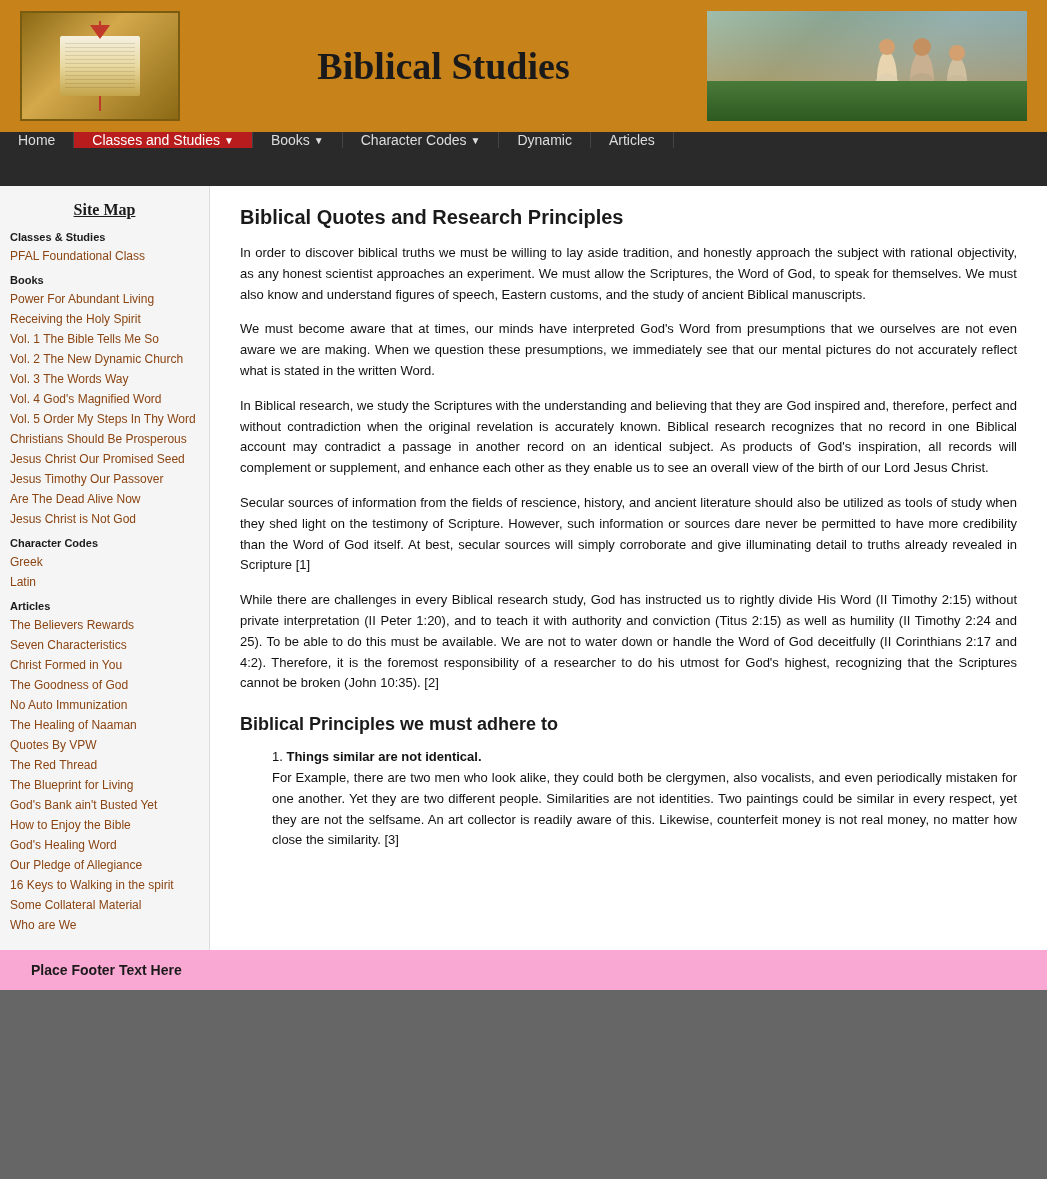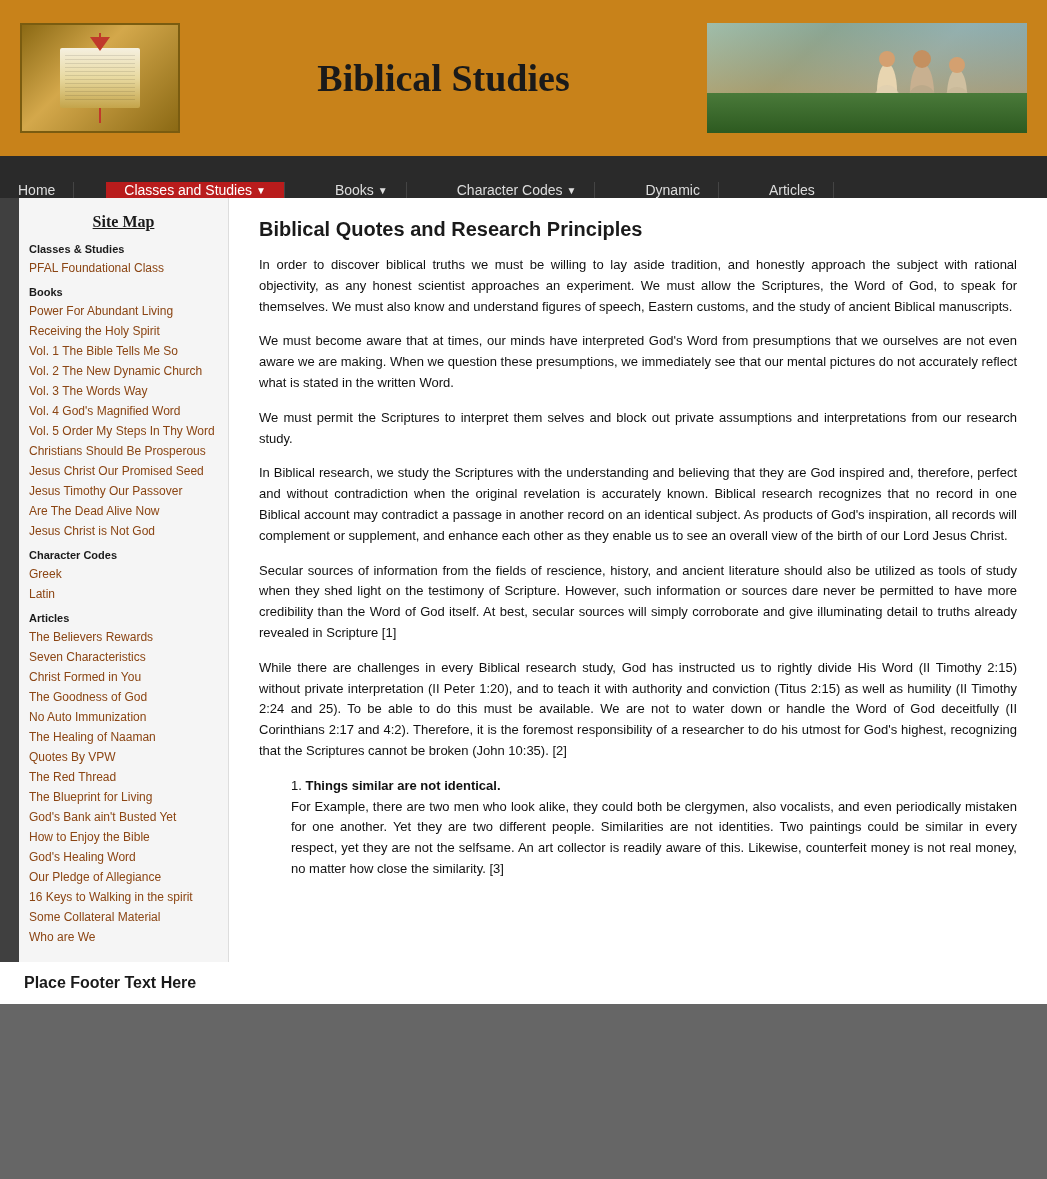--- a/index.html
+++ b/index.html
@@ -1,21 +1,21 @@
 <!DOCTYPE html>
 <html><head>
   <meta charset="utf-8">
   <style>
     * { margin: 0; padding: 0; box-sizing: border-box; }
     body { font-family: Arial, sans-serif; font-size: 13px; background: #666; width: 1047px; }
 
     
     #header {
       background: #c8821a;
-      height: 156px;
+      height: 132px;
       display: flex;
       align-items: center;
       padding: 10px 20px;
       position: relative;
       overflow: hidden;
     }
     #header-bible-img {
       width: 160px;
       height: 110px;
       background: linear-gradient(135deg, #8B6914 0%, #D4A84B 40%, #8B6914 100%);
@@ -85,23 +85,22 @@
       content: '';
       position: absolute;
       bottom: 0; left: 0; right: 0; height: 40px;
       background: linear-gradient(180deg, #4a7a3a, #2d5a20);
     }
 
     
     #navbar {
       background: #2a2a2a;
       display: flex;
-      height: 42px;
-      align-items: flex-end;
-      gap: 32px;
+      height: 54px;
+      align-items: flex-start;
     }
     .nav-item {
       color: #ddd;
       padding: 0 18px;
       display: flex;
       align-items: center;
       cursor: pointer;
       font-size: 14px;
       border-right: 1px solid #444;
       text-decoration: none;
@@ -110,22 +109,21 @@
     }
     .nav-item.active { background: #b91c1c; color: #fff; }
     .nav-arrow {
       margin-left: 4px;
       font-size: 10px;
     }
 
     
     #main-layout {
       display: flex;
-      background: #404040;
-      padding-left: 19px;
+      background: #0c4a6e;
     }
 
     
     #sidebar {
       width: 210px;
       min-width: 210px;
       background: #f5f5f5;
       border-right: 1px solid #ddd;
       padding: 15px 10px;
     }
@@ -188,24 +186,24 @@
     .principle-item {
       margin-bottom: 8px;
       line-height: 1.6;
       color: #111;
       font-size: 13px;
       text-align: justify;
     }
 
     
     #footer {
-      background: #ffffff;
-      padding: 12px 24px;
-      color: #1a1a1a;
-      font-size: 16px;
+      background: #f9a8d4;
+      padding: 12px 31px;
+      color: #1a1a1a;
+      font-size: 14px;
       font-weight: bold;
     }
   </style>
 </head>
 <body>
 
 <div id="header">
   <div id="header-bible-img">
     <div class="bible-book-icon"></div>
   </div>
@@ -304,25 +302,25 @@
     <a class="sidebar-link">16 Keys to Walking in the spirit</a>
     <a class="sidebar-link">Some Collateral Material</a>
     <a class="sidebar-link">Who are We</a>
   </aside>
 
   <main id="content">
     <h2>Biblical Quotes and Research Principles</h2>
 
     <p class="content-para">In order to discover biblical truths we must be willing to lay aside tradition, and honestly approach the subject with rational objectivity, as any honest scientist approaches an experiment. We must allow the Scriptures, the Word of God, to speak for themselves. We must also know and understand figures of speech, Eastern customs, and the study of ancient Biblical manuscripts.</p>
     <p class="content-para">We must become aware that at times, our minds have interpreted God's Word from presumptions that we ourselves are not even aware we are making. When we question these presumptions, we immediately see that our mental pictures do not accurately reflect what is stated in the written Word.</p>
-    <p class="content-para">We must permit the Scriptures to interpret them selves and block out private assumptions and interpretations from our research study.</p>
     <p class="content-para">In Biblical research, we study the Scriptures with the understanding and believing that they are God inspired and, therefore, perfect and without contradiction when the original revelation is accurately known. Biblical research recognizes that no record in one Biblical account may contradict a passage in another record on an identical subject. As products of God's inspiration, all records will complement or supplement, and enhance each other as they enable us to see an overall view of the birth of our Lord Jesus Christ.</p>
     <p class="content-para">Secular sources of information from the fields of rescience, history, and ancient literature should also be utilized as tools of study when they shed light on the testimony of Scripture. However, such information or sources dare never be permitted to have more credibility than the Word of God itself. At best, secular sources will simply corroborate and give illuminating detail to truths already revealed in Scripture [1]</p>
     <p class="content-para">While there are challenges in every Biblical research study, God has instructed us to rightly divide His Word (II Timothy 2:15) without private interpretation (II Peter 1:20), and to teach it with authority and conviction (Titus 2:15) as well as humility (II Timothy 2:24 and 25). To be able to do this must be available. We are not to water down or handle the Word of God deceitfully (II Corinthians 2:17 and 4:2). Therefore, it is the foremost responsibility of a researcher to do his utmost for God's highest, recognizing that the Scriptures cannot be broken (John 10:35). [2]</p>
 
+    <h3>Biblical Principles we must adhere to</h3>
 
     <div class="principles-list">
       <div class="principle-item">
         <span>1.</span>
         <strong>Things similar are not identical.</strong><br>
         <span>For Example, there are two men who look alike, they could both be clergymen, also vocalists, and even periodically mistaken for one another. Yet they are two different people. Similarities are not identities. Two paintings could be similar in every respect, yet they are not the selfsame. An art collector is readily aware of this. Likewise, counterfeit money is not real money, no matter how close the similarity. [3]</span>
       </div>
     </div>
   </main>
 

